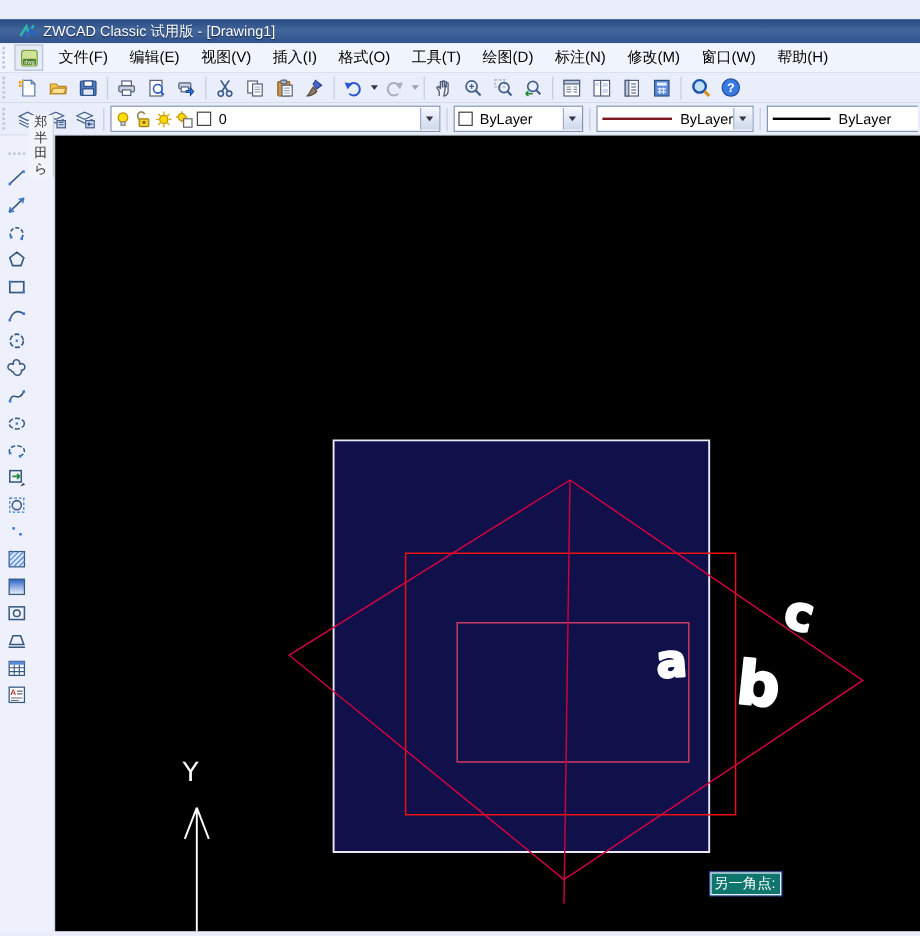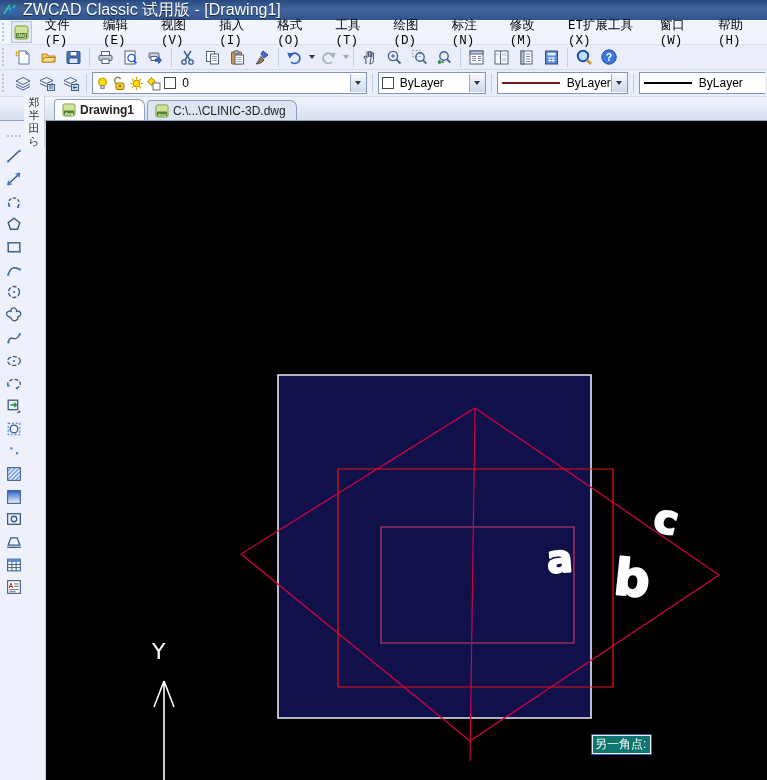--- a/index.html
+++ b/index.html
@@ -1,31 +1,31 @@
 <!DOCTYPE html>
 <html><head>
 <meta charset="utf-8">
 <style>
   html,body{margin:0;padding:0;background:#888;}
   .window{position:relative;width:767px;height:780px;overflow:hidden;
     font-family:"Liberation Sans",sans-serif;background:#e9eefa;user-select:none;}
 
   
-  .titlebar{height:20px;display:flex;align-items:center;gap:4px;padding-left:3px;
+  .titlebar{height:20px;display:flex;align-items:center;gap:4px;padding-left:16px;
     background:linear-gradient(180deg,#27497f 0%,#41669c 45%,#32538d 100%);
-    color:#fff;font-size:16px;white-space:nowrap;}
+    color:#fff;font-size:12px;white-space:nowrap;margin-top:16px;}
   .titlebar .ttl{text-shadow:0 1px 1px #102040;}
 
   
   .menubar{height:24px;display:flex;align-items:center;background:#f0f4fc;
     border-bottom:1px solid #d9e0ee;font-size:12.5px;color:#000;}
   .menubar .grip{width:5px;height:18px;margin:0 2px;border-left:2px dotted #b6c2d8;}
   .docbox{width:22px;height:20px;margin:0 4px 0 1px;display:flex;align-items:center;justify-content:center;
     border:1px solid #b6c2d6;background:#e4ebf7;}
-  .menu-item{padding:2px 9px;cursor:default;font-family:Liberation Mono, monospace;}
+  .menu-item{padding:2px 9px;cursor:default;}
 
   
   .toolbar{display:flex;align-items:center;background:#e9eefa;border-bottom:1px solid #d4dcec;}
   .tb1{height:24px;}
   .tb2{height:26px;}
   .toolbar .grip{width:5px;height:18px;margin:0 2px;border-left:2px dotted #b6c2d8;}
   .tbtn{width:23px;height:21px;display:flex;align-items:center;justify-content:center;border:1px solid transparent;}
   .tsep{width:1px;height:19px;background:#c4cee2;margin:0 3px;}
   .mini-arrow{width:9px;height:21px;display:flex;align-items:center;justify-content:center;}
   .tri{width:0;height:0;border-left:3px solid transparent;border-right:3px solid transparent;border-top:4px solid #334;}
@@ -93,21 +93,20 @@
     </span>
     <span class="menu-item">文件(F)</span>
     <span class="menu-item">编辑(E)</span>
     <span class="menu-item">视图(V)</span>
     <span class="menu-item">插入(I)</span>
     <span class="menu-item">格式(O)</span>
     <span class="menu-item">工具(T)</span>
     <span class="menu-item">绘图(D)</span>
     <span class="menu-item">标注(N)</span>
     <span class="menu-item">修改(M)</span>
-    <span class="menu-item">ET扩展工具(X)</span>
     <span class="menu-item">窗口(W)</span>
     <span class="menu-item">帮助(H)</span>
   </div>
 
   <div class="toolbar tb1">
     <span class="grip"></span>
 
     <span class="tbtn">
       <svg width="17" height="17" viewBox="0 0 17 17">
         <path d="M4,2 h7 l3,3 v10 h-10 z" fill="#fff" stroke="#5a7aa8"></path>
@@ -360,40 +359,20 @@
     </span>
 
     <span class="tsep"></span>
 
     <span class="combo" style="width:130px;border-right:none;">
       <span class="ltline" style="background:#000;flex-basis:48px;"></span>
       <span class="val">ByLayer</span>
     </span>
   </div>
 
-  <div class="tabbar">
-    <div class="tabs">
-      <div class="tab active">
-        <svg width="14" height="14" viewBox="0 0 15 15">
-          <rect x="1" y="1" width="13" height="13" rx="2" fill="#cfe49a" stroke="#7aa03a"></rect>
-          <rect x="2" y="8" width="11" height="5" rx="1" fill="#4e7f2a"></rect>
-          <text x="7.5" y="12.4" font-size="4.6" fill="#fff" text-anchor="middle" font-family="Liberation Sans,sans-serif">dwg</text>
-        </svg>
-        <span>Drawing1</span>
-      </div>
-      <div class="tab">
-        <svg width="14" height="14" viewBox="0 0 15 15">
-          <rect x="1" y="1" width="13" height="13" rx="2" fill="#cfe49a" stroke="#7aa03a"></rect>
-          <rect x="2" y="8" width="11" height="5" rx="1" fill="#4e7f2a"></rect>
-          <text x="7.5" y="12.4" font-size="4.6" fill="#fff" text-anchor="middle" font-family="Liberation Sans,sans-serif">dwg</text>
-        </svg>
-        <span>C:\...\CLINIC-3D.dwg</span>
-      </div>
-    </div>
-  </div>
 
   <div class="glyphstrip">
     <span class="g">郑</span>
     <span class="g">半</span>
     <span class="g">田</span>
     <span class="g">ら</span>
   </div>
 
   <div class="main">
 

